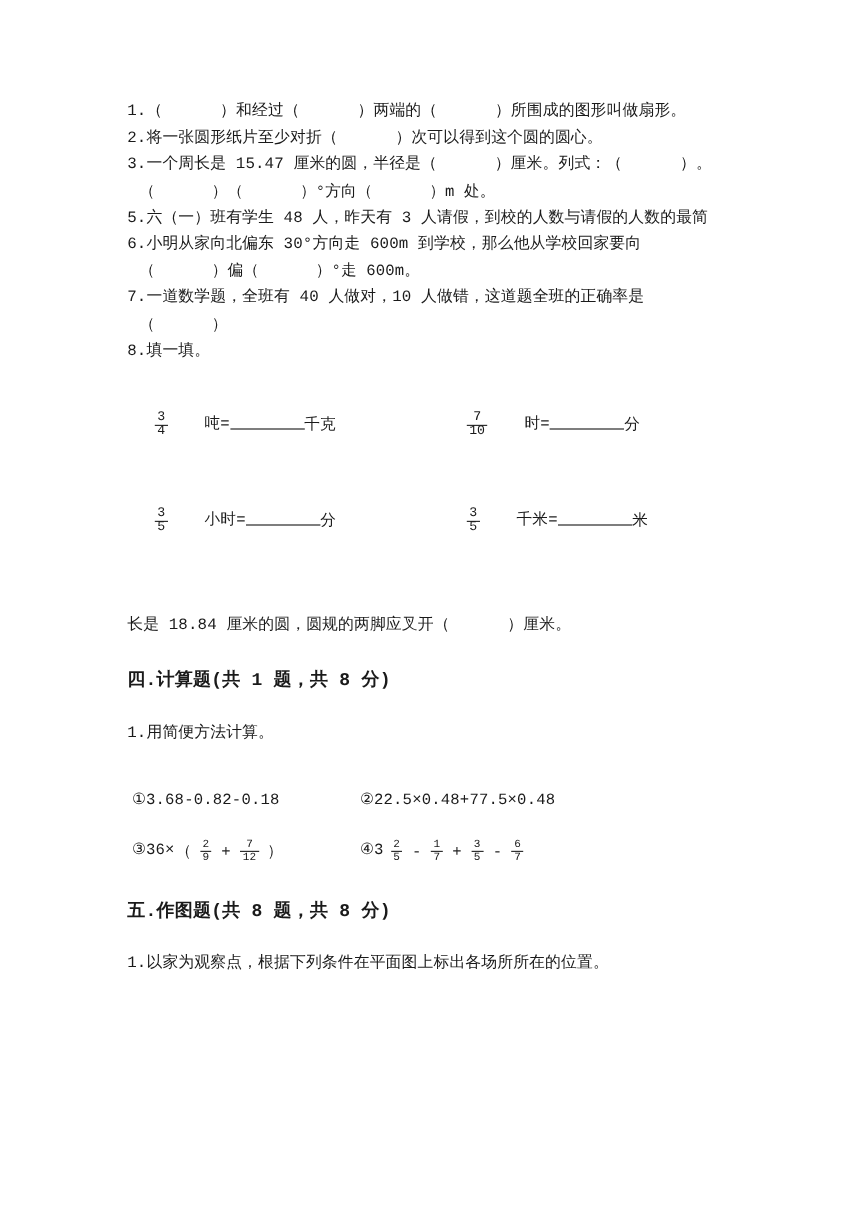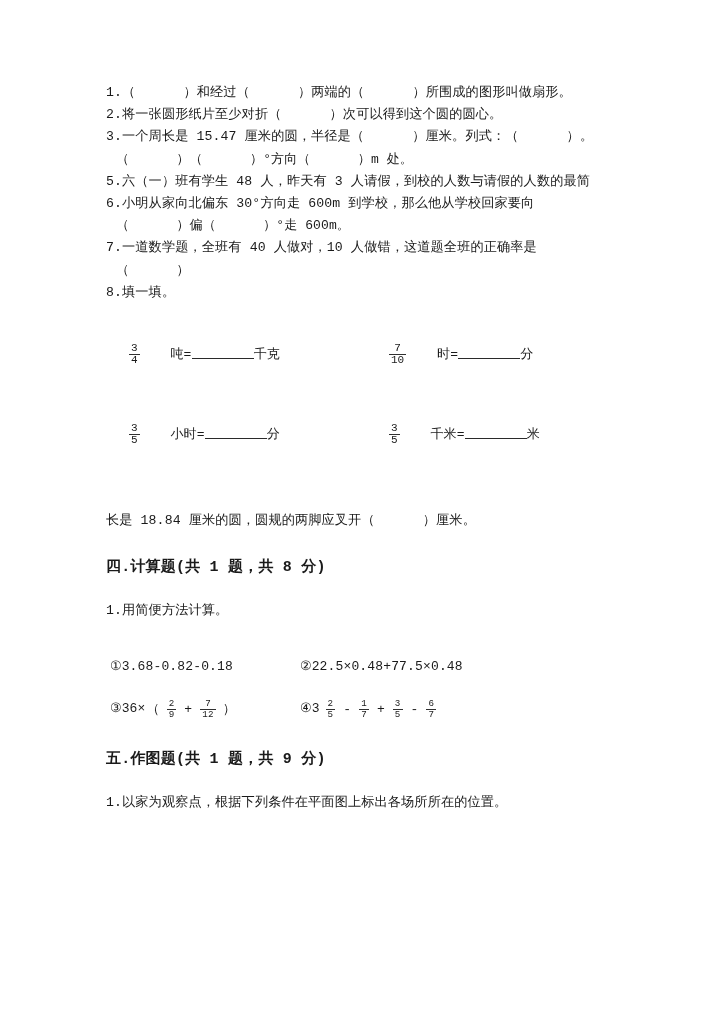--- a/index.html
+++ b/index.html
@@ -249,20 +249,20 @@
       <div class="calc-item calc-col-a">
         <span class="circ-num">③</span><span>36×</span><span class="paren">（</span><span class="sp-sm"></span><span class="frac-sm"><span class="num">2</span><span class="den">9</span></span><span class="sp-sm"></span><span class="op">+</span><span class="sp-sm"></span><span class="frac-sm"><span class="num">7</span><span class="den">12</span></span><span class="sp-sm"></span><span class="paren">）</span>
       </div>
       <div class="calc-item calc-col-b">
         <span class="circ-num">④</span><span>3</span><span class="sp-sm"></span><span class="frac-sm"><span class="num">2</span><span class="den">5</span></span><span class="sp-sm"></span><span class="op">-</span><span class="sp-sm"></span><span class="frac-sm"><span class="num">1</span><span class="den">7</span></span><span class="sp-sm"></span><span class="op">+</span><span class="sp-sm"></span><span class="frac-sm"><span class="num">3</span><span class="den">5</span></span><span class="sp-sm"></span><span class="op">-</span><span class="sp-sm"></span><span class="frac-sm"><span class="num">6</span><span class="den">7</span></span>
       </div>
     </div>
 
     <div class="gap-40"></div>
 
-    <p class="section-head">五.作图题(共 1 题，共 9 分)</p>
+    <p class="section-head">五.作图题(共 8 题，共 8 分)</p>
 
     <div class="gap-22"></div>
 
     <p class="q">1.以家为观察点，根据下列条件在平面图上标出各场所所在的位置。</p>
 
   </div>
 </div>
 
 </body></html>

